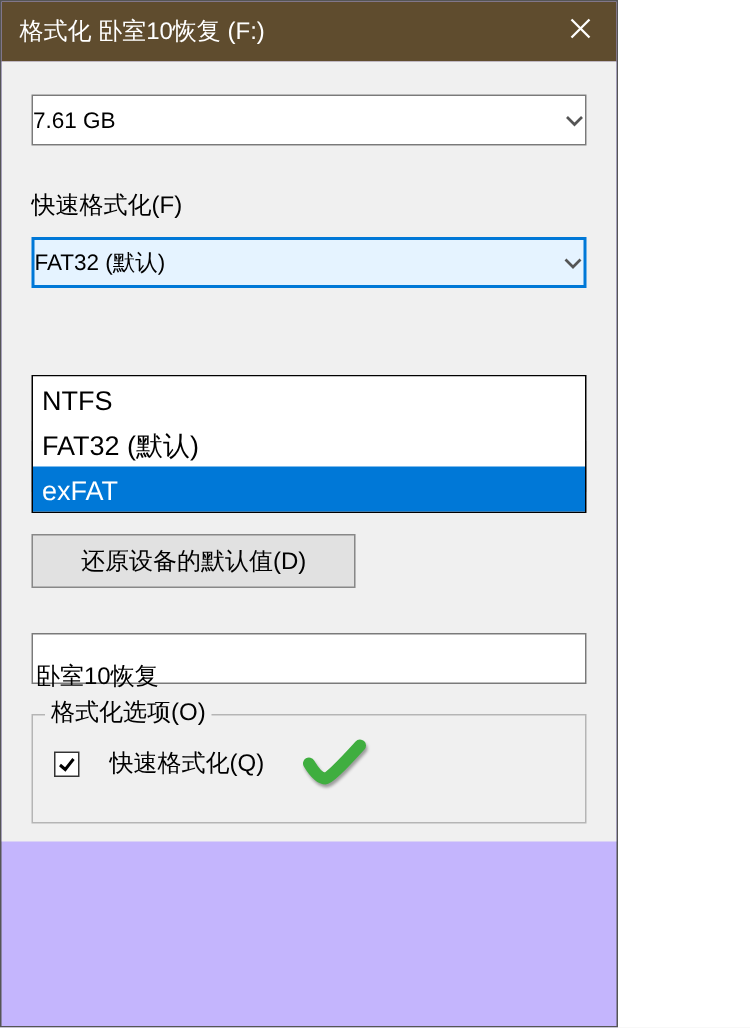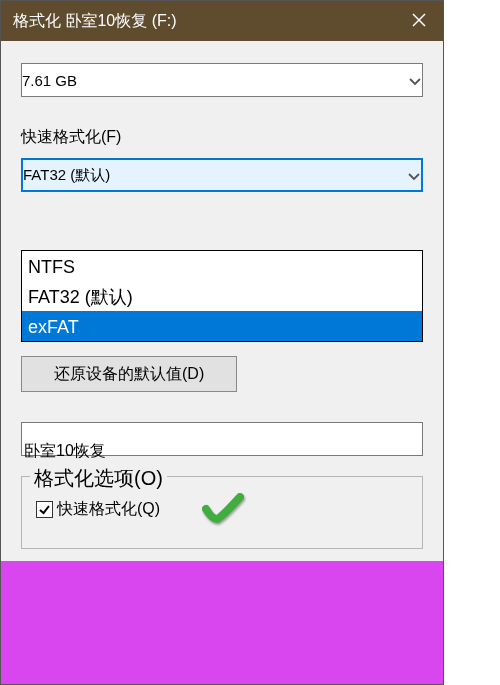--- a/index.html
+++ b/index.html
@@ -3,23 +3,23 @@
 <meta charset="utf-8">
 <style>
   * { box-sizing: border-box; }
   html, body {
     margin: 0; padding: 0;
     font-family: "Microsoft YaHei", "Segoe UI", sans-serif;
     font-size: 15px;
     color: #000;
   }
   .window {
-    width: 444px;
+    width: 412px;
     height: 685px;
-    background: #d946ef;
+    background: #c4b5fd;
     position: relative;
     border: 1px solid #555;
     overflow: hidden;
   }
   .titlebar {
     height: 40px;
     background: #5f4c2e;
     color: #fff;
     display: flex;
     align-items: center;
@@ -107,26 +107,26 @@
     border: 1px solid #b5b5b5;
     margin-top: 20px;
     padding: 22px 14px 28px 14px;
     position: relative;
   }
   .fieldset-legend {
     position: absolute;
     top: -12px; left: 8px;
     background: #f0f0f0;
     padding: 0 4px;
-    font-size: 20px;
+    font-size: 16px;
   }
   .checkbox-row {
     display: flex;
     align-items: center;
-    gap: 4px;
+    gap: 20px;
     font-size: 16px;
   }
   .checkbox-box {
     width: 17px; height: 17px;
     border: 1px solid #333;
     background: #fff;
     display: flex; align-items: center; justify-content: center;
   }
   .checkbox-box svg { stroke:#000; stroke-width:2; fill:none; }
   .green-check {

